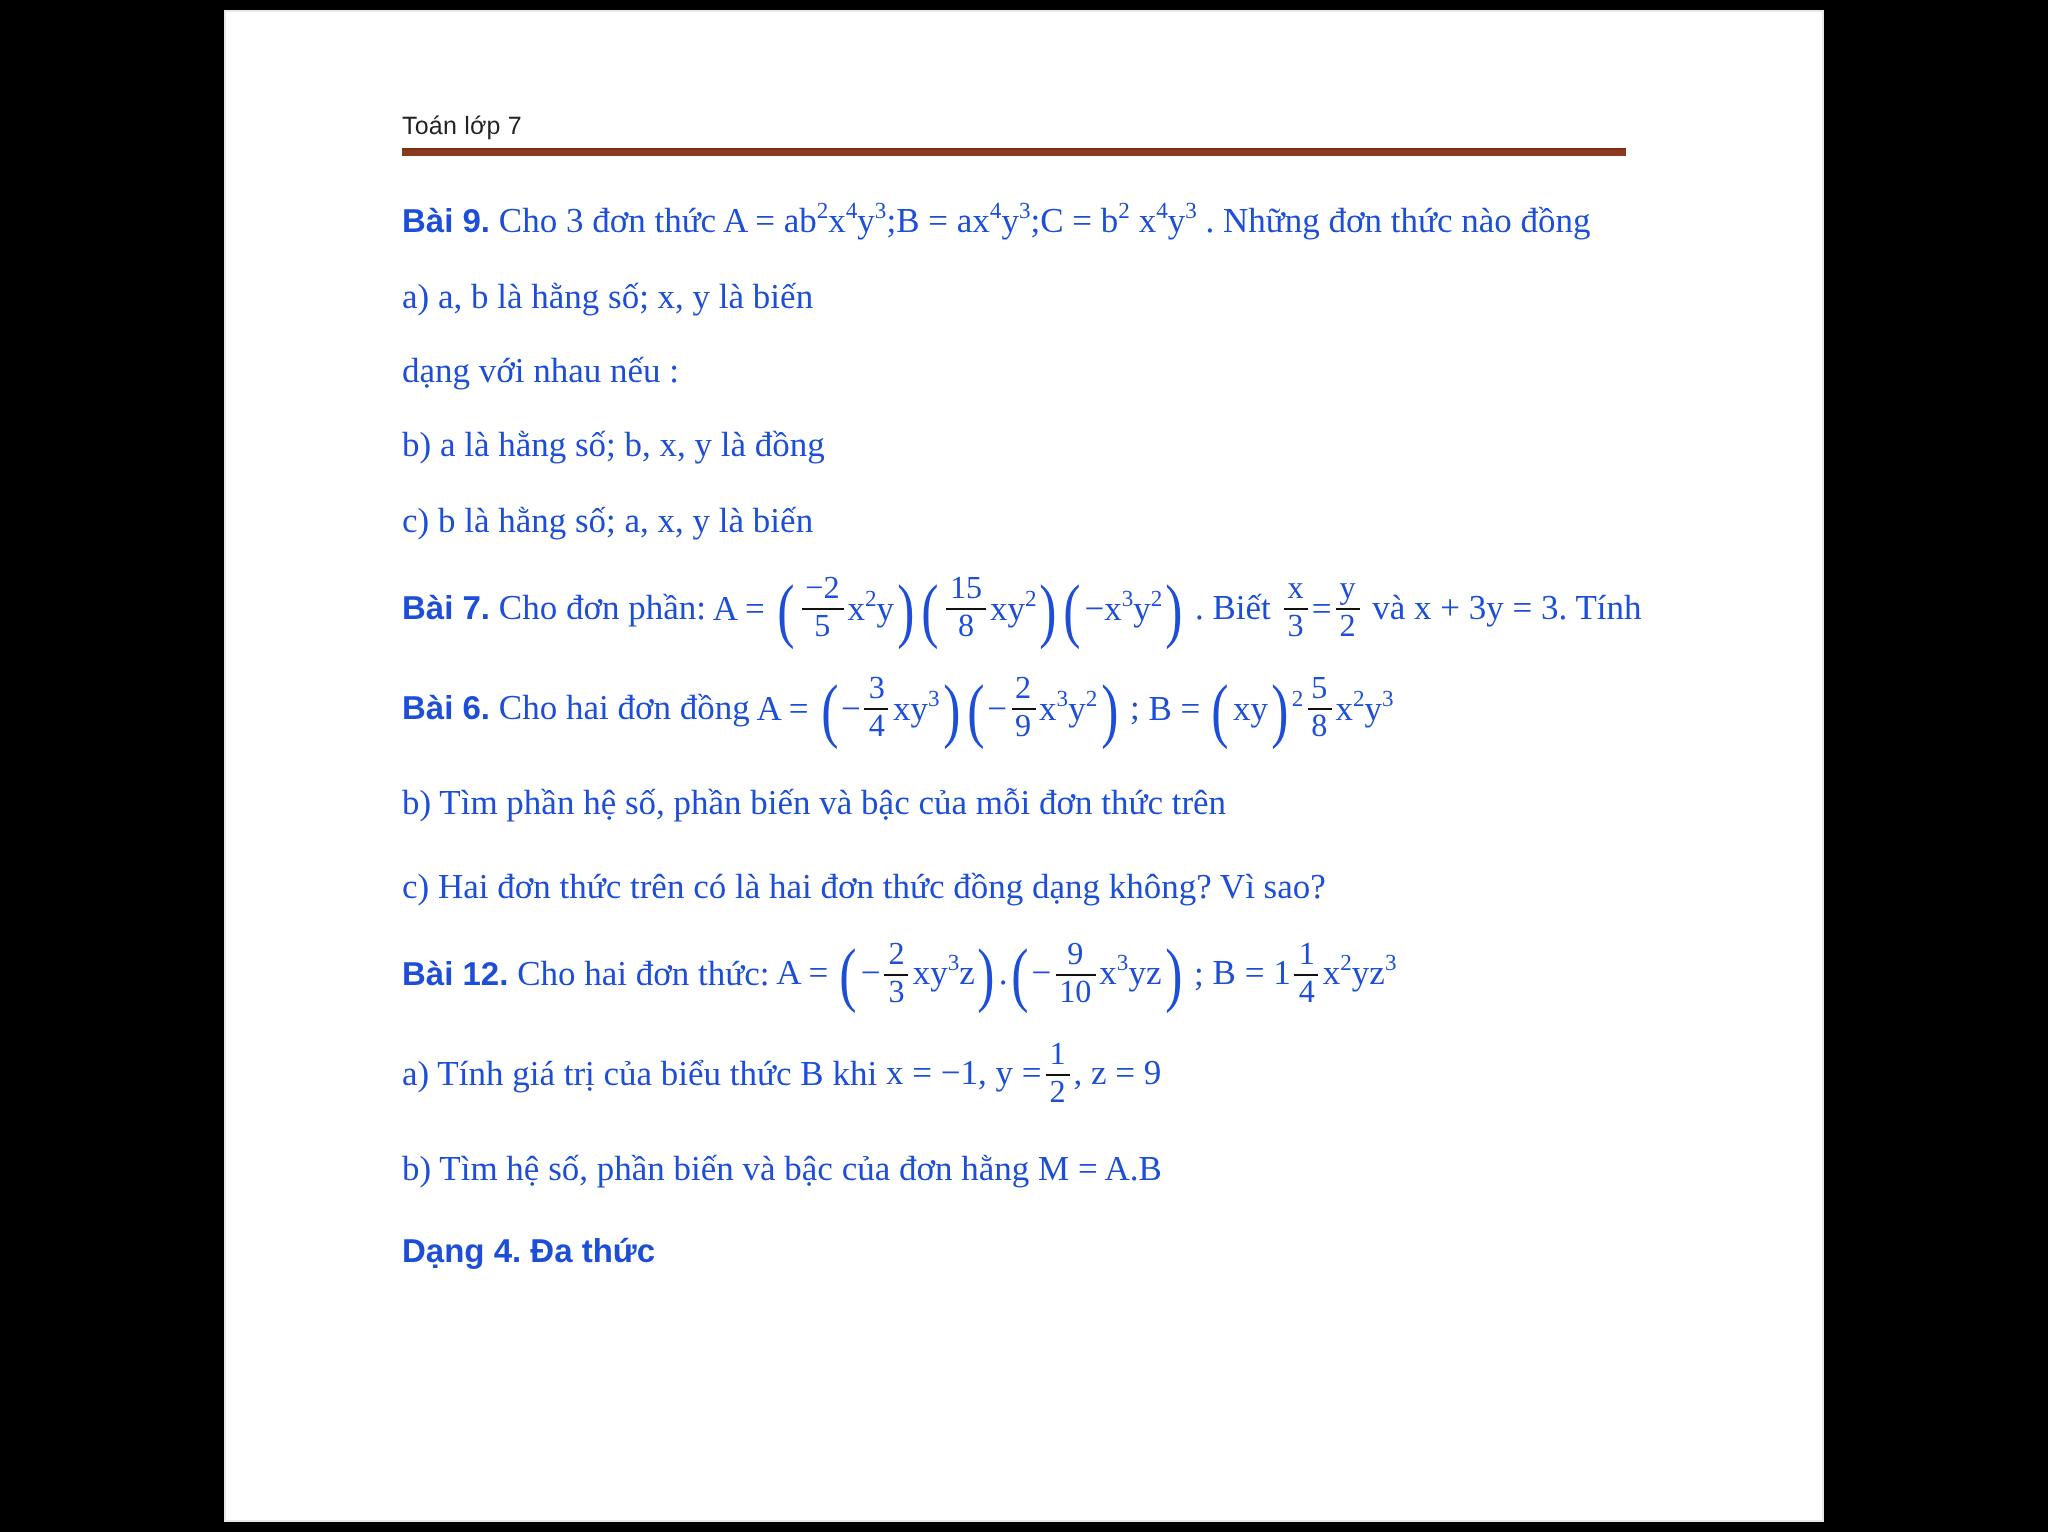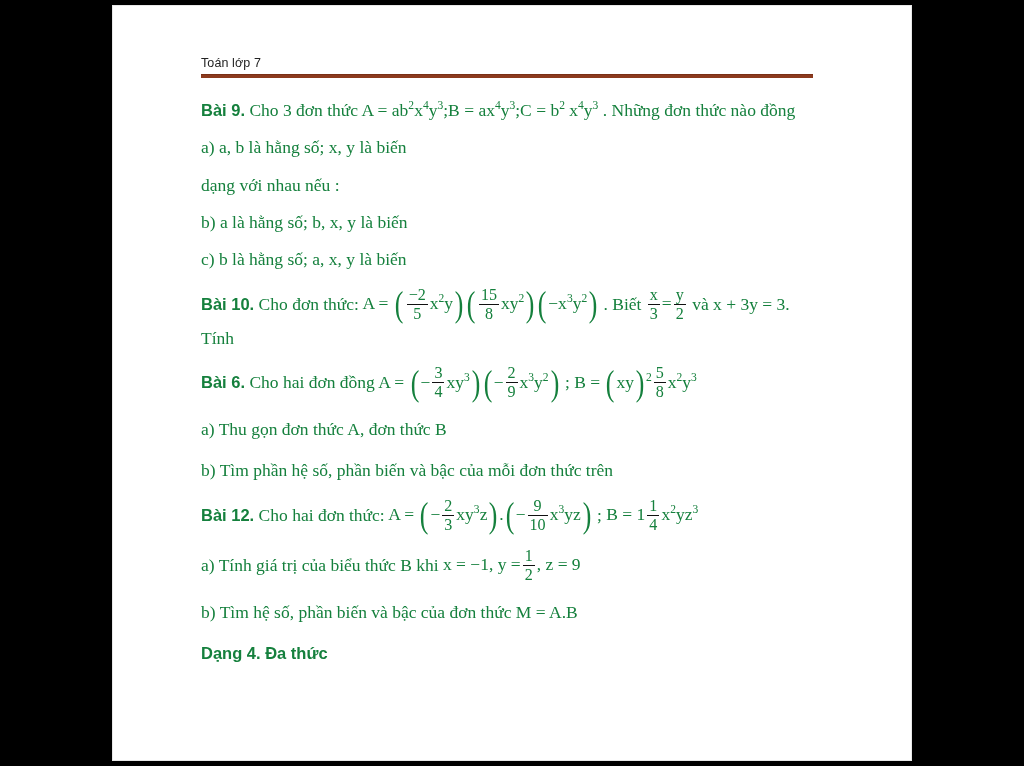--- a/index.html
+++ b/index.html
@@ -45,21 +45,21 @@
   .header-rule {
     height: 3px;
     background: #8c3a1e;
     border-top: 1px solid #7a2f16;
     margin-bottom: 18px;
     width: 612px;
   }
   .para {
     font-size: 17.5px;
     line-height: 1.62;
-    color: #15803d;
+    color: #1d4ed8;
     margin: 0 0 9px 0;
   }
   .para.gap { margin-top: 13px; }
   .sans-b {
     font-family: "Liberation Sans", sans-serif;
     font-weight: bold;
     font-size: 16.5px;
   }
   sup.e { font-size: 0.66em; vertical-align: super; line-height: 0; }
   .frac {
@@ -99,26 +99,26 @@
       <p class="para">
         <span class="sans-b">Bài 9.</span>
         <span>Cho 3 đơn thức</span>
         <span class="nowrap">
           <span>A</span>
           <span> = </span><span>ab</span><sup class="e">2</sup><span>x</span><sup class="e">4</sup><span>y</span><sup class="e">3</sup><span>;</span><span>B</span> = <span>ax</span><sup class="e">4</sup><span>y</span><sup class="e">3</sup><span>;</span><span>C</span> = <span>b</span><sup class="e">2</sup> <span>x</span><sup class="e">4</sup><span>y</span><sup class="e">3</sup>
         </span><span>. Những đơn thức nào đồng</span>
       </p>
       <p class="para">a) a, b là hằng số; x, y là biến</p>
       <p class="para">dạng với nhau nếu :</p>
-      <p class="para">b) a là hằng số; b, x, y là biến</p>
+      <p class="para">b) a là hằng số; b, x, y là đồng</p>
       <p class="para">c) b là hằng số; a, x, y là biến</p>
 
       <p class="para gap">
-        <span class="sans-b">Bài 10.</span>
-        <span>Cho đơn thức:</span>
+        <span class="sans-b">Bài 7.</span>
+        <span>Cho đơn phần:</span>
         <span class="nowrap">
           <span>A =</span>
           <span class="bigparen">(</span><span class="frac"><span class="num">−2</span><span class="den">5</span></span><span>x</span><sup class="e">2</sup><span>y</span><span class="bigparen">)</span><span class="bigparen">(</span><span class="frac"><span class="num">15</span><span class="den">8</span></span><span>xy</span><sup class="e">2</sup><span class="bigparen">)</span><span class="bigparen">(</span><span>−x</span><sup class="e">3</sup><span>y</span><sup class="e">2</sup><span class="bigparen">)</span>
         </span><span>. Biết</span>
         <span class="nowrap"><span class="frac"><span class="num">x</span><span class="den">3</span></span><span>=</span><span class="frac"><span class="num">y</span><span class="den">2</span></span></span>
         <span>và</span>
         <span>x + 3y = 3</span><span>. Tính</span>
       </p>
 
       <p class="para gap">
@@ -126,40 +126,40 @@
         <span>Cho hai đơn đồng</span>
         <span class="nowrap">
           <span>A =</span>
           <span class="bigparen">(</span><span>−</span><span class="frac"><span class="num">3</span><span class="den">4</span></span><span>xy</span><sup class="e">3</sup><span class="bigparen">)</span><span class="bigparen">(</span><span>−</span><span class="frac"><span class="num">2</span><span class="den">9</span></span><span>x</span><sup class="e">3</sup><span>y</span><sup class="e">2</sup><span class="bigparen">)</span>
         </span><span>;</span>
         <span class="nowrap">
           <span>B =</span>
           <span class="bigparen">(</span><span>xy</span><span class="bigparen">)</span><sup class="e">2</sup><span class="frac"><span class="num">5</span><span class="den">8</span></span><span>x</span><sup class="e">2</sup><span>y</span><sup class="e">3</sup>
         </span>
       </p>
-      <p class="para gap">a) Thu gọn đơn thức A, đơn thức B</p>
       <p class="para gap">b) Tìm phần hệ số, phần biến và bậc của mỗi đơn thức trên</p>
+      <p class="para gap">c) Hai đơn thức trên có là hai đơn thức đồng dạng không? Vì sao?</p>
 
       <p class="para gap">
         <span class="sans-b">Bài 12.</span>
         <span>Cho hai đơn thức:</span>
         <span class="nowrap">
           <span>A =</span>
           <span class="bigparen">(</span><span>−</span><span class="frac"><span class="num">2</span><span class="den">3</span></span><span>xy</span><sup class="e">3</sup><span>z</span><span class="bigparen">)</span><span>.</span><span class="bigparen">(</span><span>−</span><span class="frac"><span class="num">9</span><span class="den">10</span></span><span>x</span><sup class="e">3</sup><span>yz</span><span class="bigparen">)</span>
         </span><span>;</span>
         <span class="nowrap">
           <span>B =</span>
           <span>1</span><span class="frac"><span class="num">1</span><span class="den">4</span></span><span>x</span><sup class="e">2</sup><span>yz</span><sup class="e">3</sup>
         </span>
       </p>
       <p class="para gap">
         <span>a) Tính giá trị của biểu thức B khi</span>
         <span class="nowrap"><span>x = −1, y =</span><span class="frac"><span class="num">1</span><span class="den">2</span></span><span>, z = 9</span></span>
       </p>
-      <p class="para gap">b) Tìm hệ số, phần biến và bậc của đơn thức M = A.B</p>
+      <p class="para gap">b) Tìm hệ số, phần biến và bậc của đơn hằng M = A.B</p>
 
       <p class="para gap">
         <span class="sans-b">Dạng 4. Đa thức</span>
       </p>
 
       <p class="para">
         
         
         
       </p>

